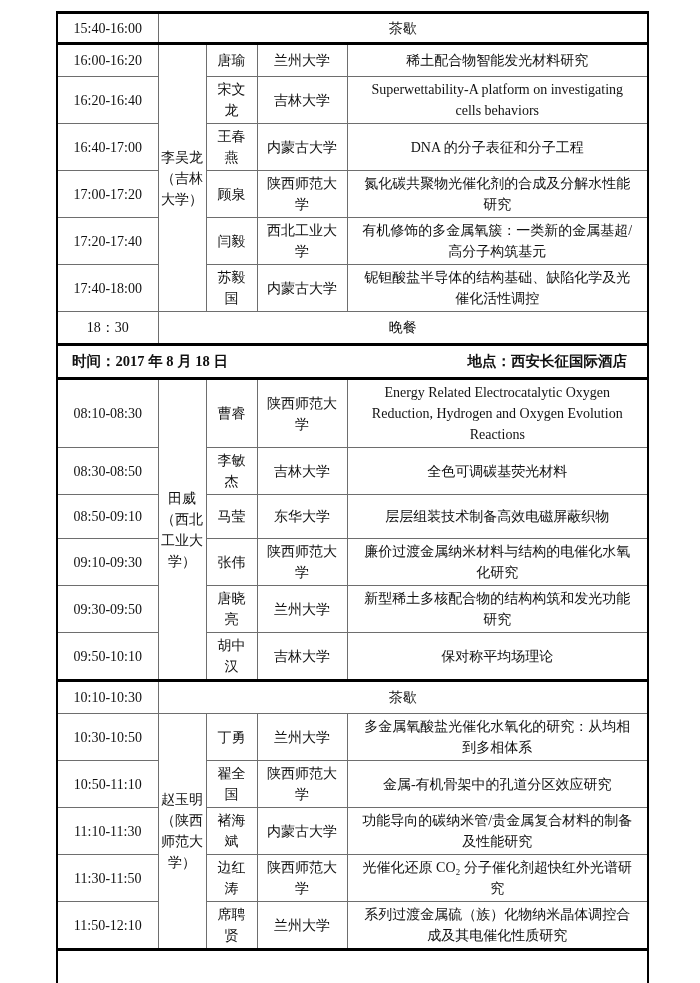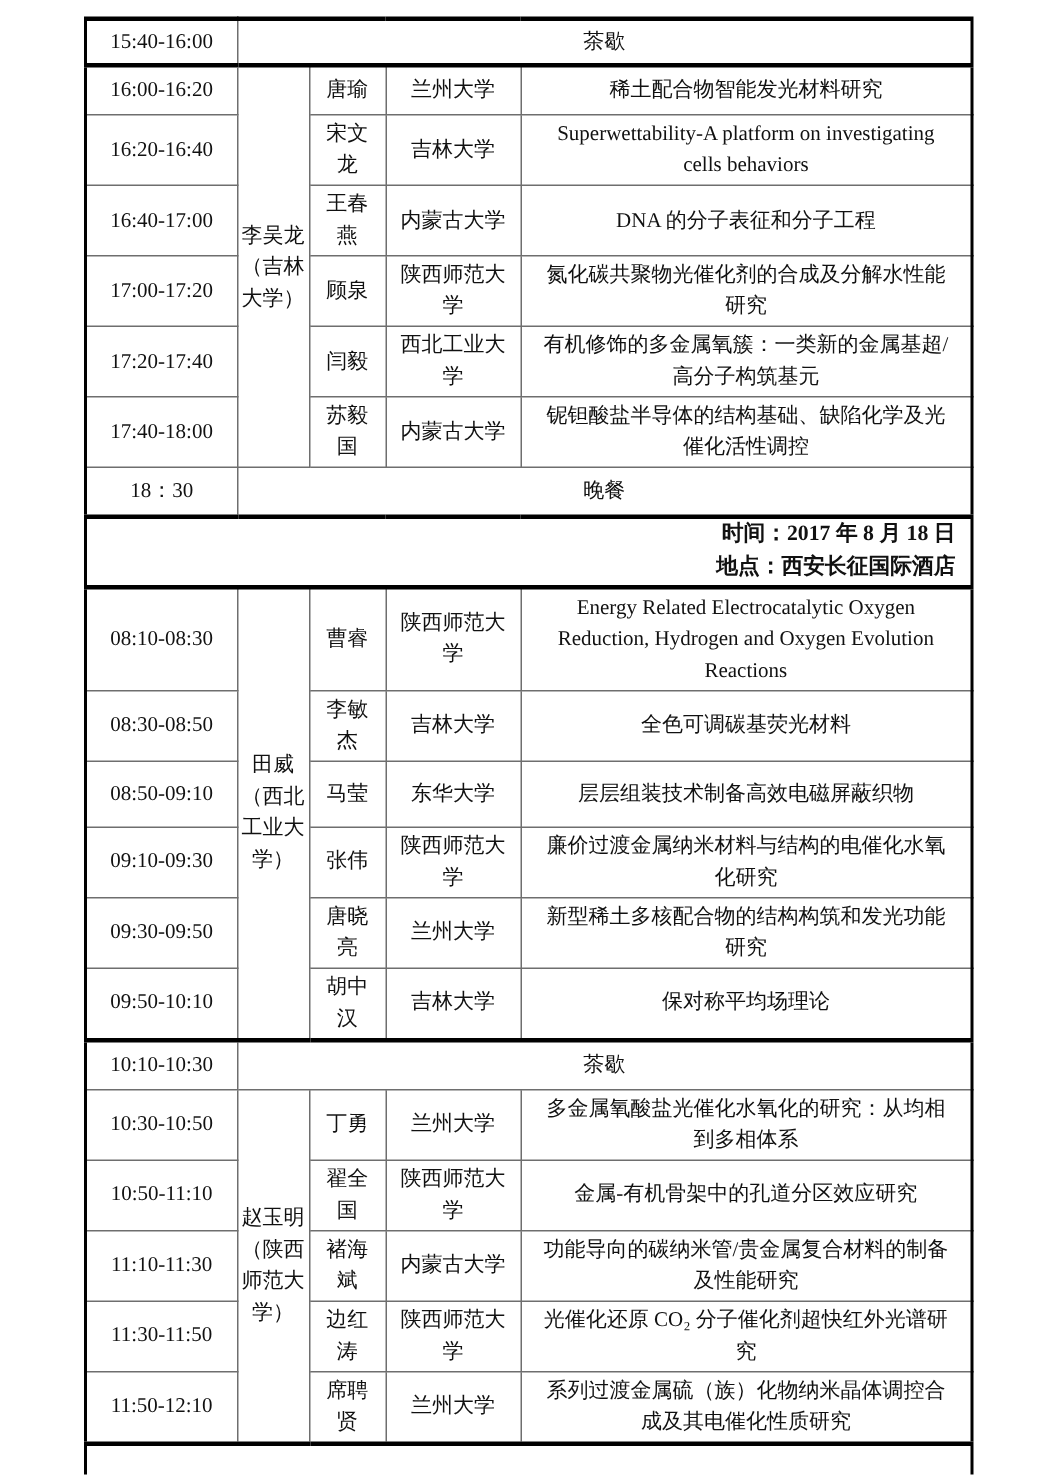--- a/index.html
+++ b/index.html
@@ -21,21 +21,21 @@
     white-space:pre-line;
     overflow:hidden;
   }
   tr.sec-b > td, td.sec-b { border-bottom:3px solid #000; }
   td.time { letter-spacing:0; }
   td.chair { padding:2px 1px; }
   td.title { padding:2px 12px; }
   td.date-cell { font-weight:bold; padding:0; }
   .date-flex {
     display:flex; justify-content:space-between; align-items:flex-end;
-    padding:0 10px 0 14px; font-size:14.5px;flex-direction:column;
+    padding:0 20px 0 14px; font-size:14.5px;
   }
   .lunch-cell { font-size:14px; }
 </style>
 </head>
 <body>
 
 <div class="table-wrap">
   <table class="schedule">
     <colgroup>
         <col style="width: 101px;">

